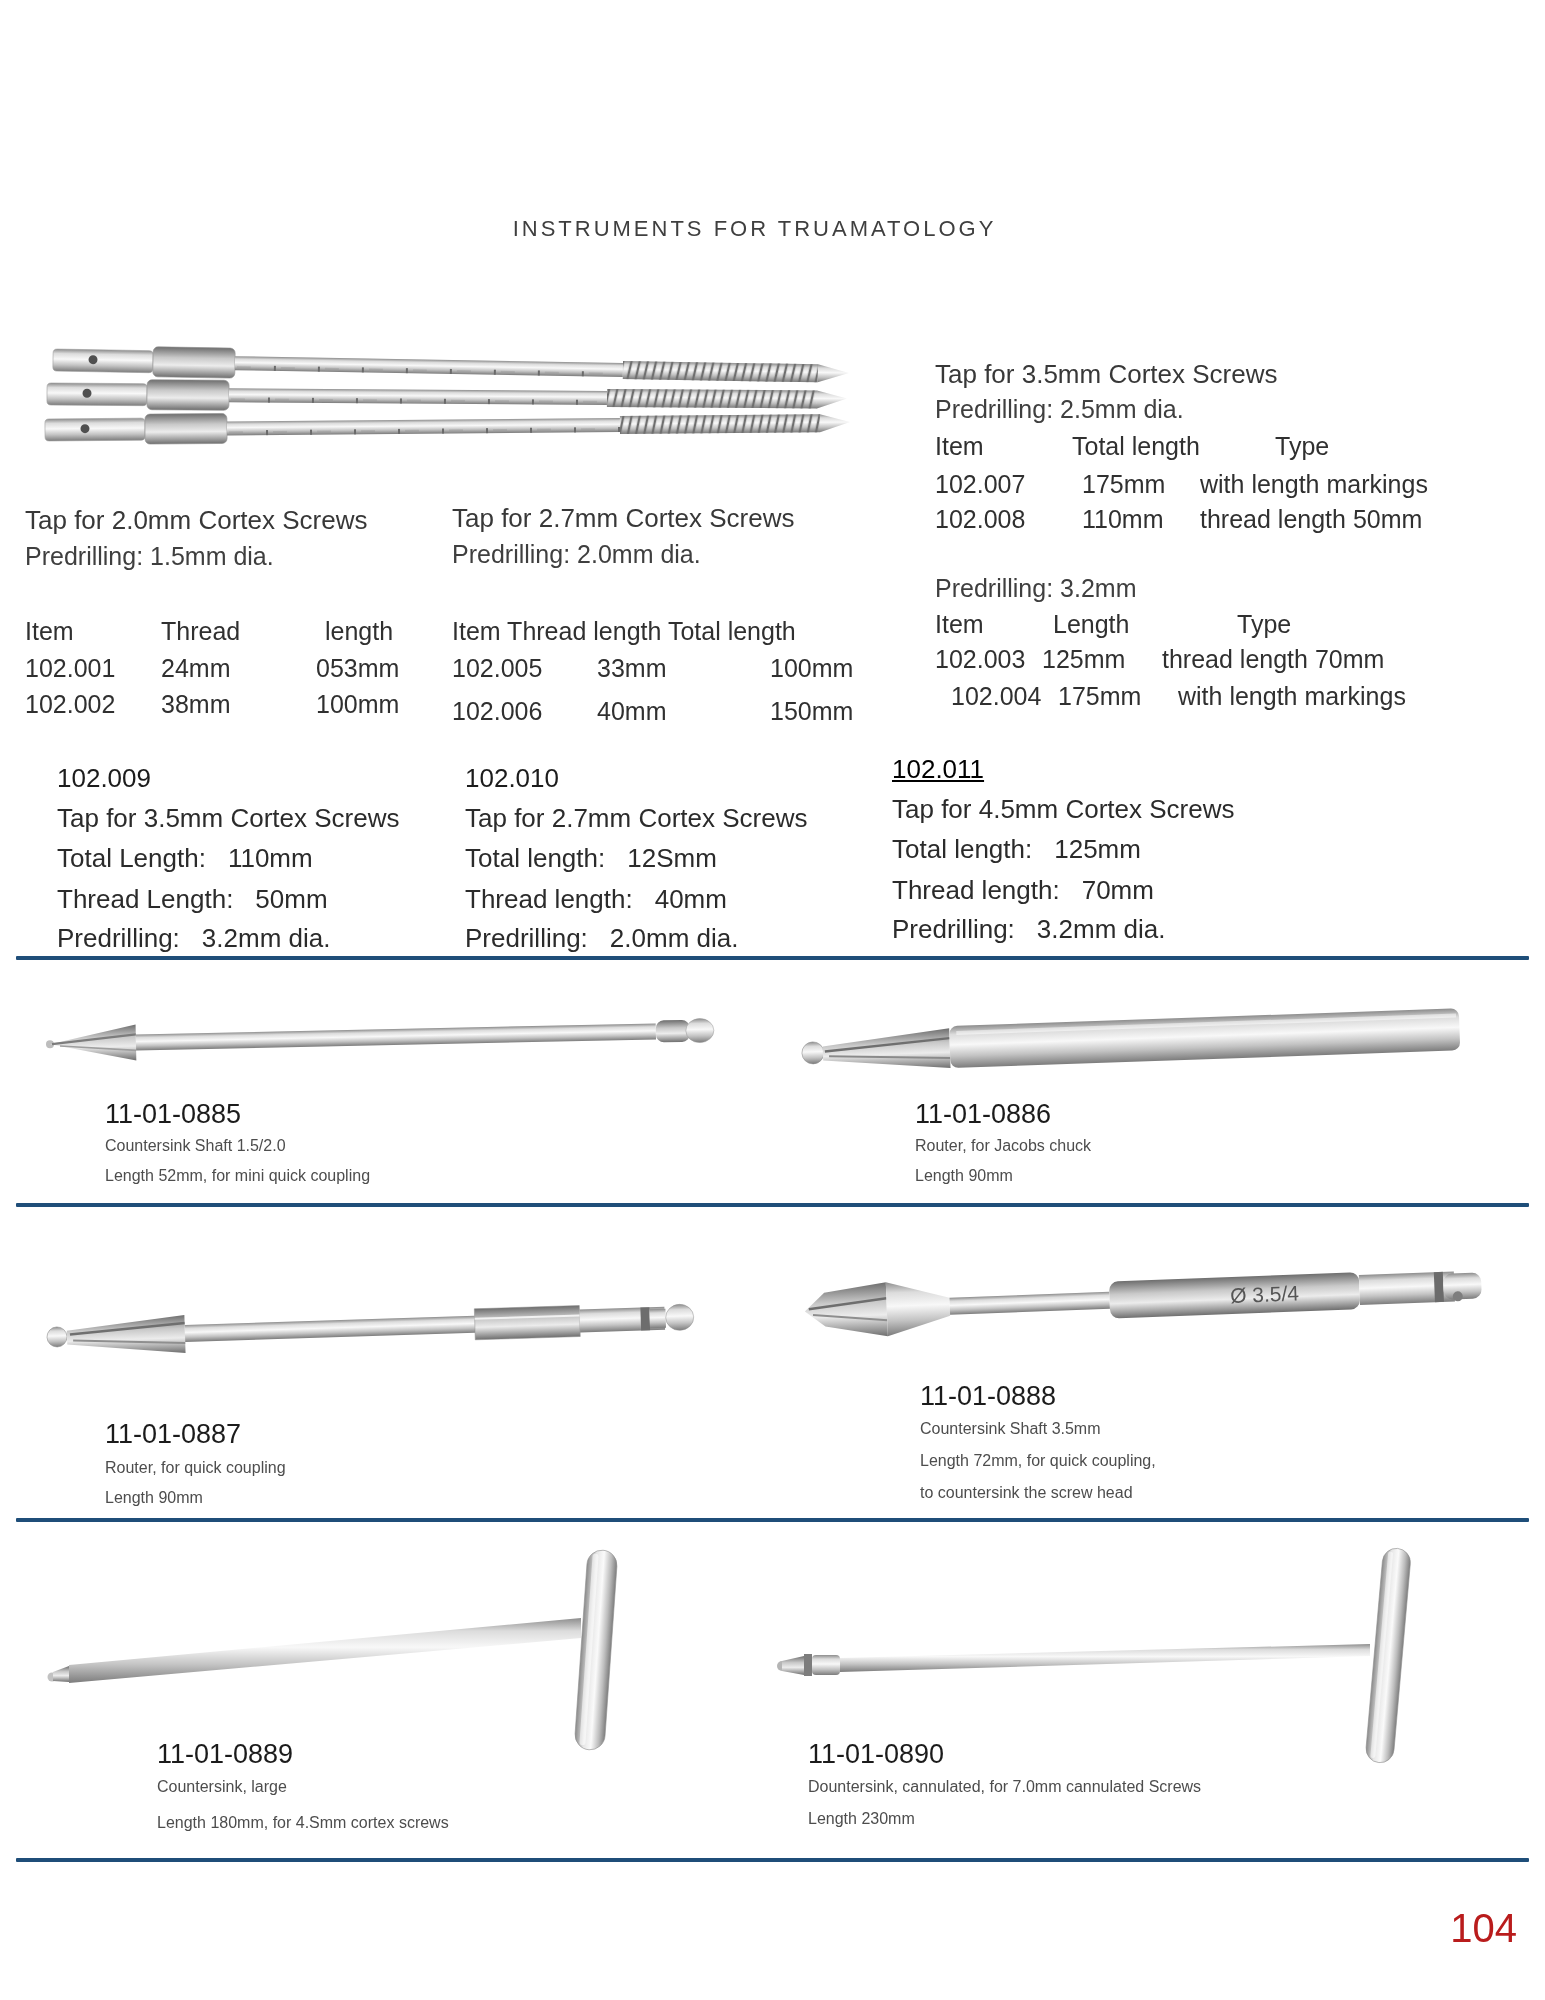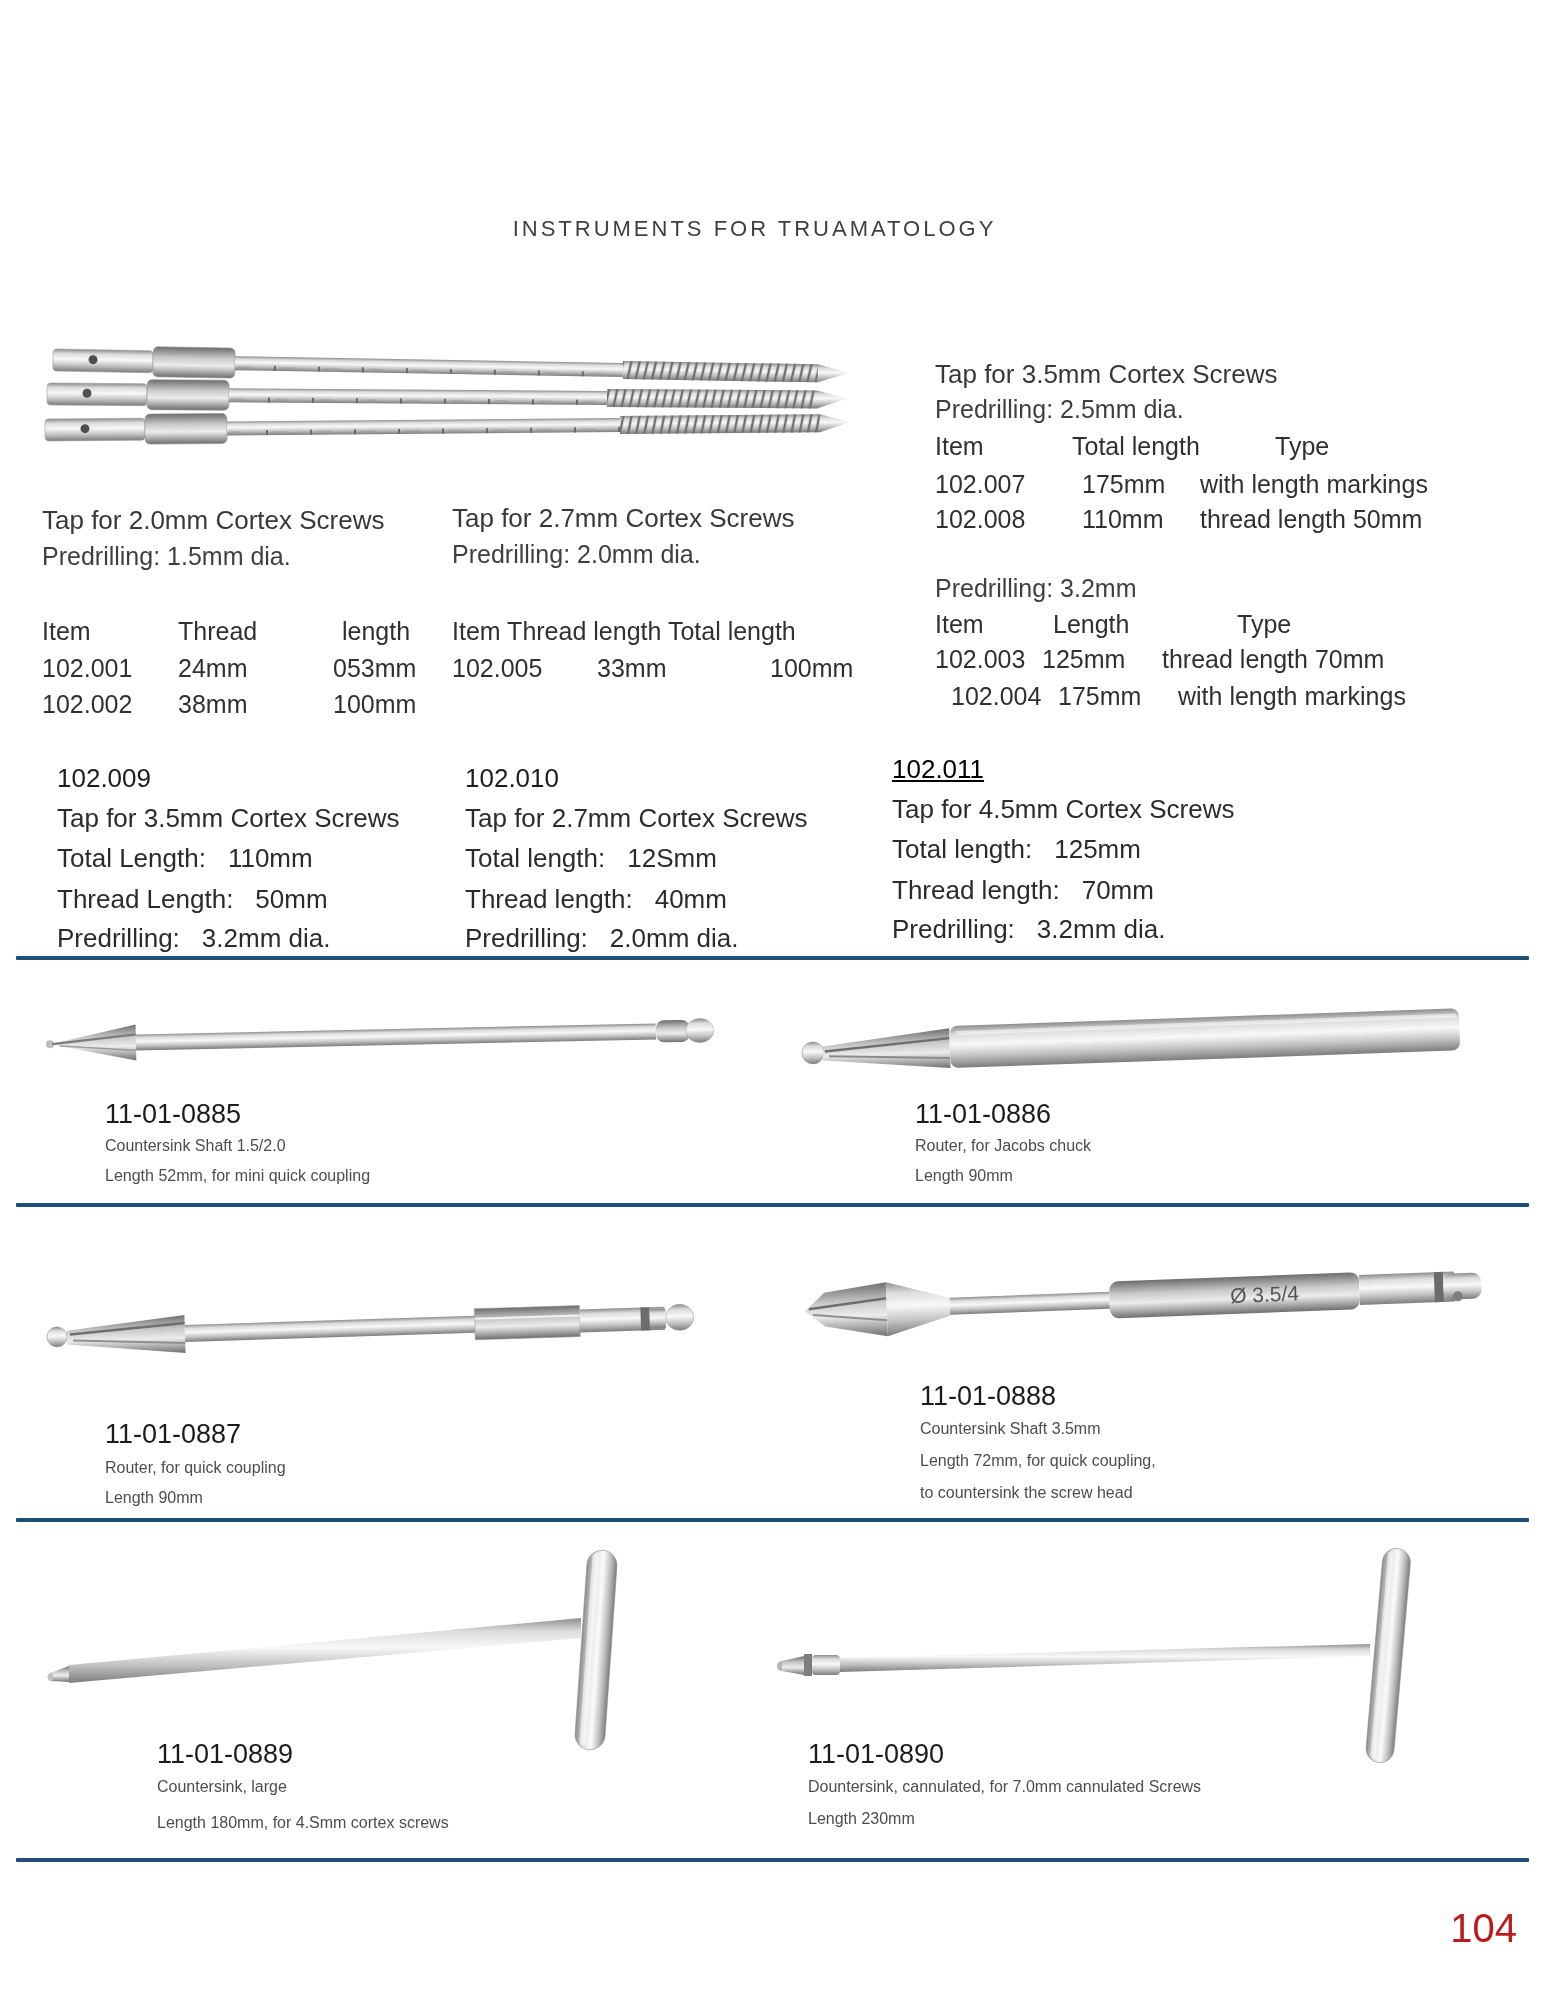--- a/index.html
+++ b/index.html
@@ -90,21 +90,21 @@
       <circle cx="40" cy="-1" r="4.5" fill="#4f4f4f"></circle>
       <rect x="100" y="-15" width="82" height="30" rx="5" fill="url(#gV2)" stroke="#8f8f8f" stroke-width="0.6"></rect>
       <rect x="182" y="-7" width="393" height="14" fill="url(#gV)"></rect>
       <rect x="182" y="-7" width="393" height="14" fill="url(#pTick)"></rect>
       <rect x="575" y="-9" width="200" height="18" fill="url(#gV)"></rect>
       <rect x="575" y="-9" width="200" height="18" fill="url(#pThr)"></rect>
       <polygon points="775,-9 805,-1 775,9" fill="url(#gV)"></polygon>
     </g>
   </svg>
 
-  <div class="blk" style="left:42px;top:507px;width:420px;height:230px">
+  <div class="blk" style="left:25px;top:507px;width:420px;height:230px">
     <div class="blk-title nw" style="left:0;top:0">Tap for 2.0mm Cortex Screws</div>
     <div class="blk-line nw" style="left:0;top:37px">Predrilling: 1.5mm dia.</div>
     <div class="trow" style="left:0;top:112px;width:420px">
       <span style="left:0">Item</span>
       <span style="left:136px">Thread</span>
       <span style="left:300px">length</span>
     </div>
     <div class="trow" style="left:0;top:149px;width:420px">
       <span style="left:0">102.001</span>
       <span style="left:136px">24mm</span>
@@ -120,20 +120,25 @@
   <div class="blk" style="left:452px;top:505px;width:420px;height:240px">
     <div class="blk-title nw" style="left:0;top:0">Tap for 2.7mm Cortex Screws</div>
     <div class="blk-line nw" style="left:0;top:37px">Predrilling: 2.0mm dia.</div>
     <div class="trow" style="left:0;top:114px;width:420px">
       <span style="left:0">Item Thread length Total length</span>
     </div>
     <div class="trow" style="left:0;top:151px;width:420px">
       <span style="left:0">102.005</span>
       <span style="left:145px">33mm</span>
       <span style="left:318px">100mm</span>
+    </div>
+    <div class="trow" style="left:0;top:194px;width:420px">
+      <span style="left:0">102.006</span>
+      <span style="left:145px">40mm</span>
+      <span style="left:318px">150mm</span>
     </div>
   </div>
 
   <div class="blk" style="left:935px;top:361px;width:560px;height:400px">
     <div class="blk-title nw" style="left:0;top:0">Tap for 3.5mm Cortex Screws</div>
     <div class="blk-line nw" style="left:0;top:36px">Predrilling: 2.5mm dia.</div>
     <div class="trow" style="left:0;top:73px;width:560px">
       <span style="left:0">Item</span>
       <span style="left:137px">Total length</span>
       <span style="left:340px">Type</span>

